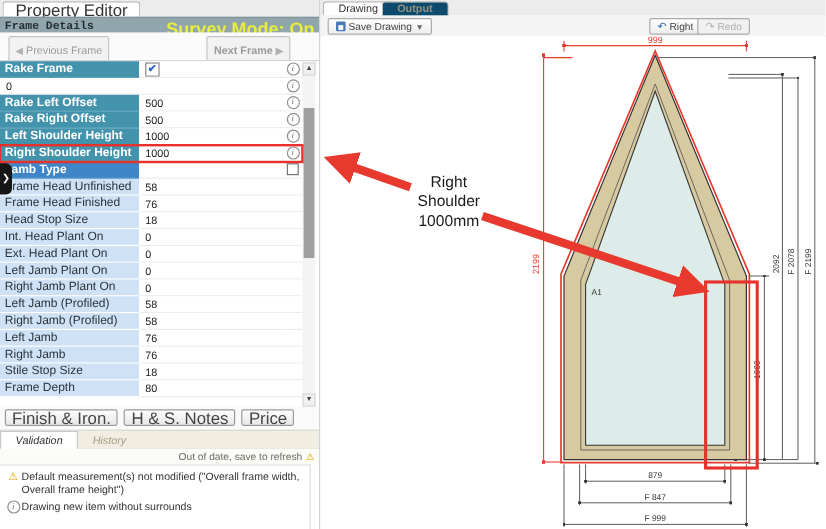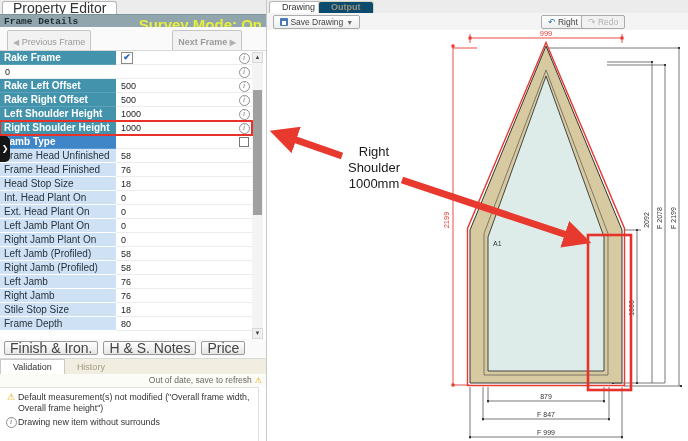--- a/index.html
+++ b/index.html
@@ -52,21 +52,21 @@
 
   #collapse{position:absolute;left:0;top:136px;width:10px;height:26px;background:#161616;
             border-radius:0 5px 5px 0;color:#fff;font-size:8px;line-height:26px;text-align:center;z-index:9;}
 
   .lp-actions{position:absolute;left:0;top:339px;width:100%;height:18px;background:#fafafa;}
   .abtn{display:inline-block;margin:2px 1px 0 4px;height:12px;border:1px solid #9a9a9a;border-radius:2px;
         background:linear-gradient(#fefefe,#e6e6e6);font-size:14px;line-height:12px;padding:0 5px;color:#444;}
 
   .lp-vtabs{position:absolute;left:0;top:358px;width:100%;height:15px;background:#f1ede0;
             border-top:1px solid #d8d8d8;border-bottom:1px solid #c9c9c9;}
-  .vtab{display:inline-block;height:14px;line-height:14px;padding:0 12px;font-size:9px;}
+  .vtab{display:inline-block;height:14px;line-height:14px;padding:0 12px;font-size:9px;font-style:italic;}
   .vtab.act{background:#fff;border:1px solid #c9c9c9;border-bottom:1px solid #fff;color:#333;}
   .vtab.ina{color:#a39b82;}
   .lp-status{position:absolute;left:0;top:374px;width:100%;height:13px;background:#fbfbf7;
              font-size:8.5px;color:#6b6b5f;text-align:right;line-height:13px;}
   .lp-status .w{color:#e0a600;font-size:8px;margin:0 4px 0 3px;}
   .lp-msgs{position:absolute;left:0;top:387px;width:258px;height:54px;background:#fff;
            border:1px solid #e0e0e0;border-left:none;}
   .msg{display:flex;margin:4px 6px 0 4px;font-size:8.8px;color:#333;line-height:10.5px;}
   .msg .mi{width:14px;flex:none;text-align:center;}
   .mi.warn{color:#e0a600;font-size:9px;}

